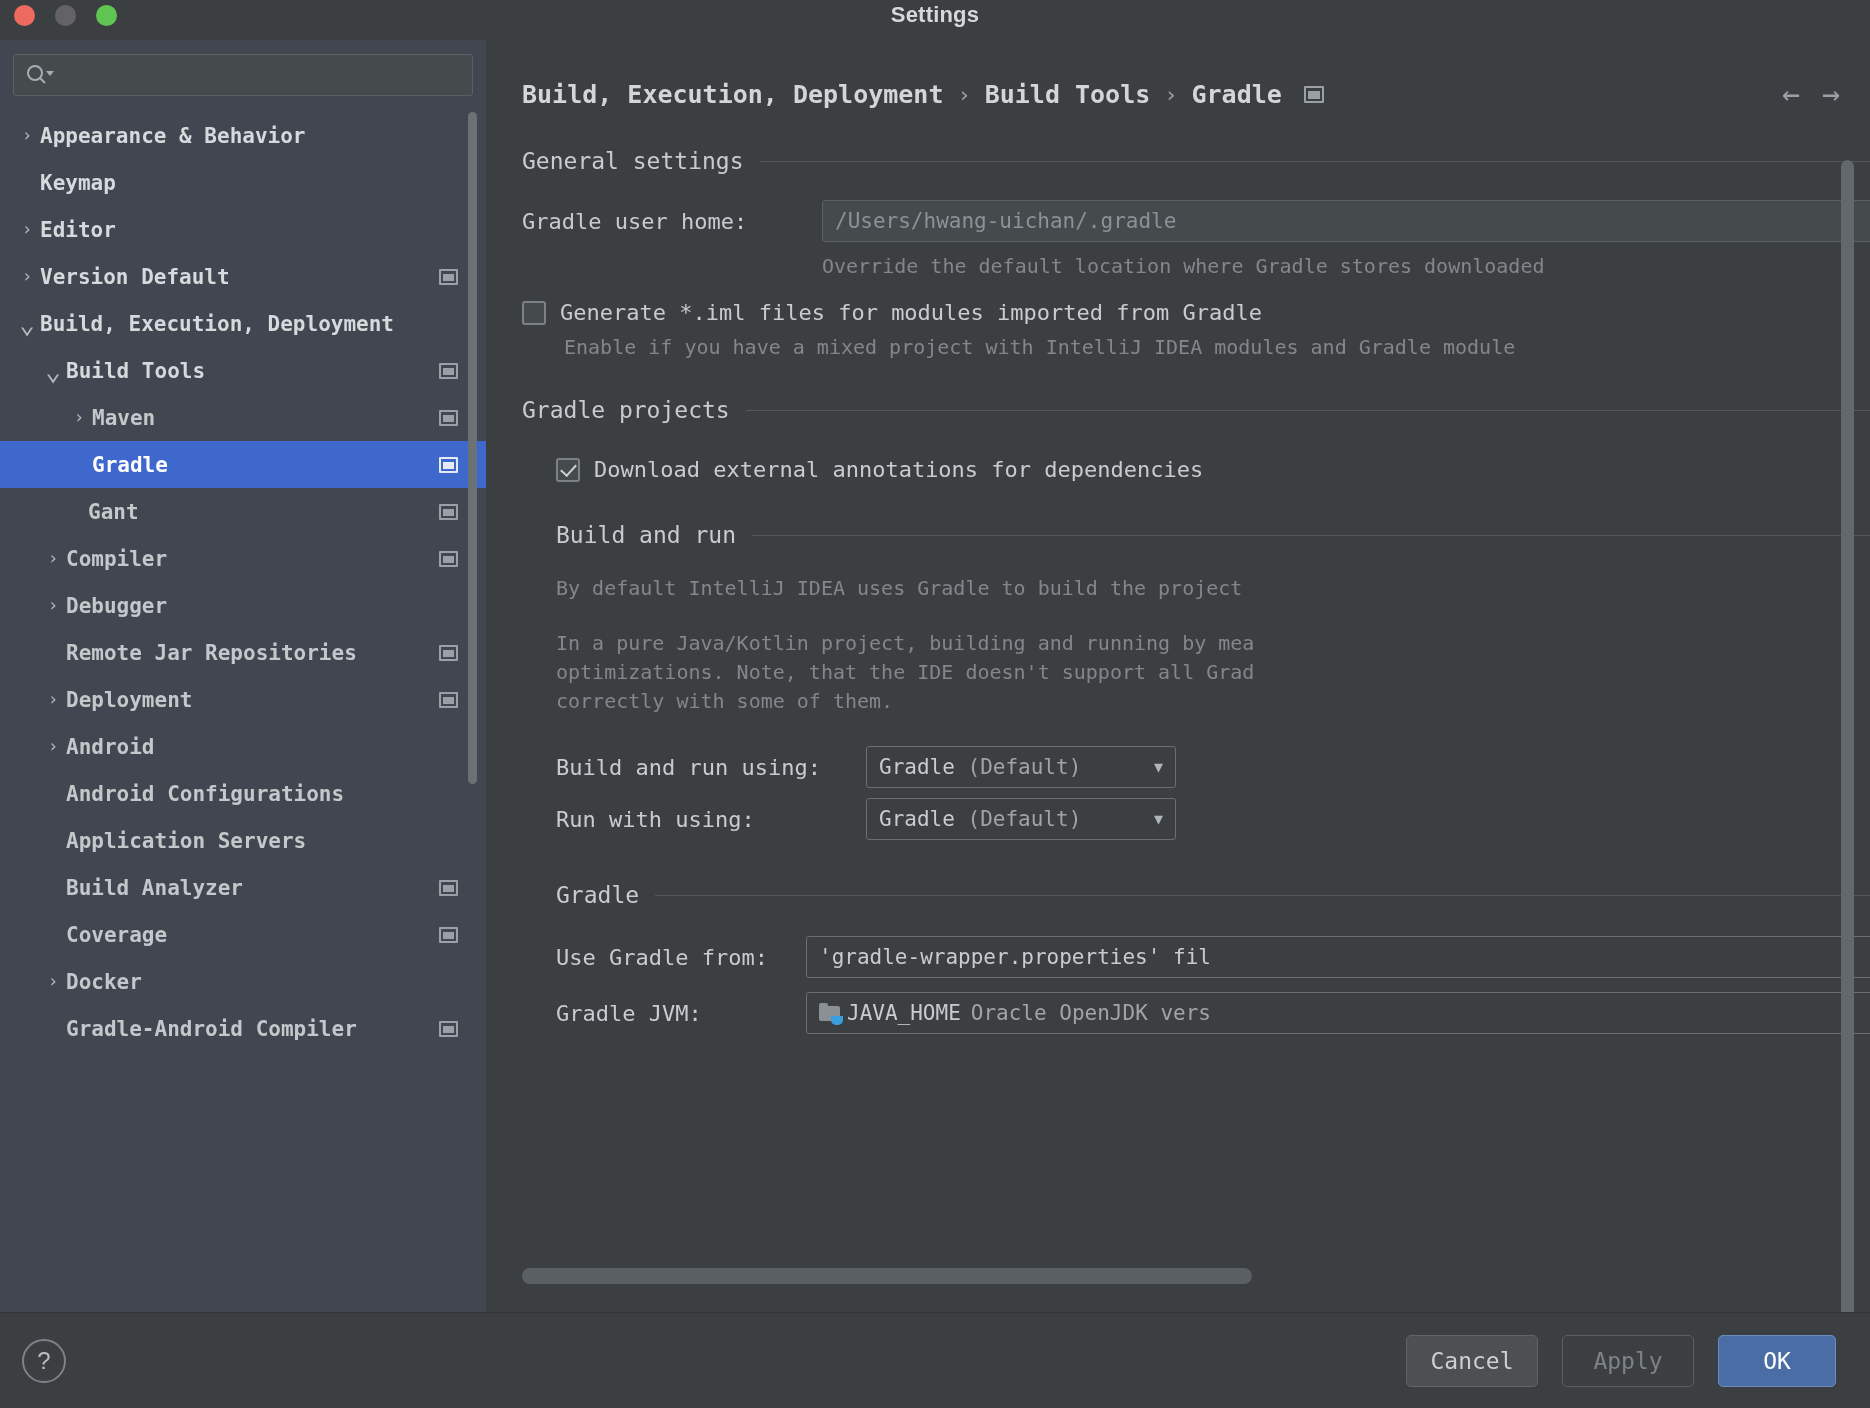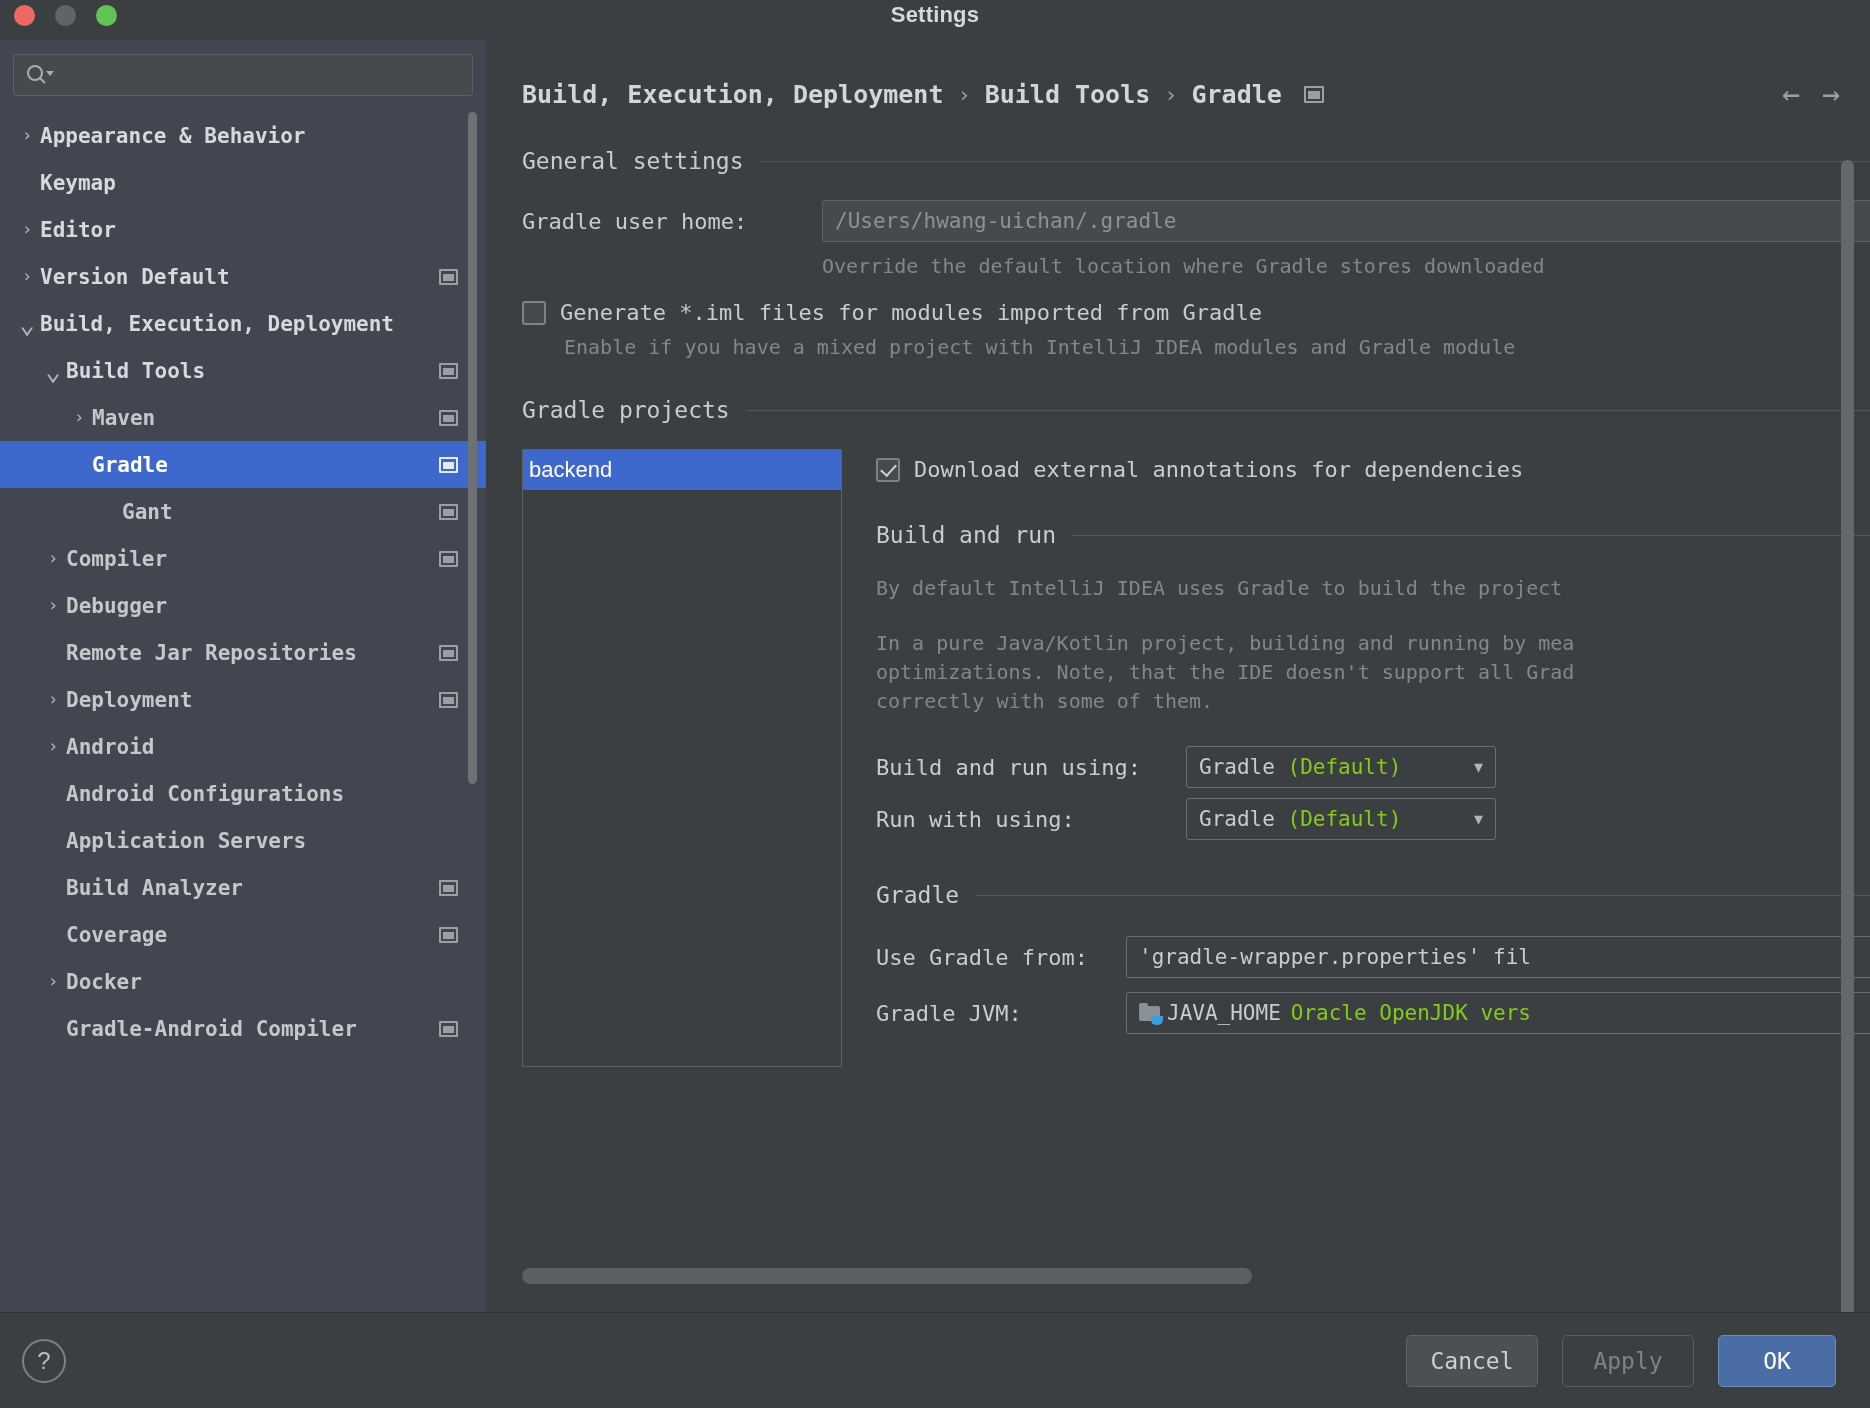--- a/index.html
+++ b/index.html
@@ -341,21 +341,21 @@
     background: #3c3f41;
     display: flex;
     align-items: center;
     justify-content: space-between;
     padding: 0 12px;
     font-size: 21px;
     color: #c8ccd0;
     white-space: nowrap;
     overflow: hidden;
   }
-  .combo .dim { color: #84cc16; text-align: right; }
+  .combo .dim { color: #a3a3a3; text-align: right; }
   .caret {
     color: #b0b5b9;
     font-size: 15px;
     margin-left: 18px;
     flex: 0 0 auto;
   }
   .jdk-icon {
     width: 22px; height: 18px;
     position: relative;
     flex: 0 0 22px;
@@ -485,21 +485,21 @@
               <span class="label">Maven</span>
               <span class="spacer"></span>
               <span class="proj-icon"></span>
             </div>
             <div class="row selected" style="padding-left: 66px;">
               <span class="arrow none">›</span>
               <span class="label">Gradle</span>
               <span class="spacer"></span>
               <span class="proj-icon"></span>
             </div>
-            <div class="row" style="padding-left: 96px;">
+            <div class="row" style="padding-left: 62px;">
               <span class="arrow none">›</span>
               <span class="label">Gant</span>
               <span class="spacer"></span>
               <span class="proj-icon"></span>
             </div>
             <div class="row" style="padding-left: 40px;">
               <span class="arrow">›</span>
               <span class="label">Compiler</span>
               <span class="spacer"></span>
               <span class="proj-icon"></span>
@@ -605,23 +605,20 @@
             <span class="cb-label">Generate *.iml files for modules imported from Gradle</span>
           </div>
           <div class="hint" style="margin-left:42px;margin-top:10px;">Enable if you have a mixed project with IntelliJ IDEA modules and Gradle module</div>
 
           <div class="sect-head" style="margin-top:38px;">
             <span>Gradle projects</span>
             <span class="line"></span>
           </div>
 
           <div class="projects-area">
-            <div class="proj-list">
-              <div class="proj-item selected">backend</div>
-            </div>
 
             <div class="proj-right">
 
               <div class="checkbox-row" style="margin-top:8px;">
                 <span class="cbox checked"></span>
                 <span class="cb-label">Download external annotations for dependencies</span>
               </div>
 
               <div class="sect-head" style="margin-top:40px;">
                 <span>Build and run</span>

